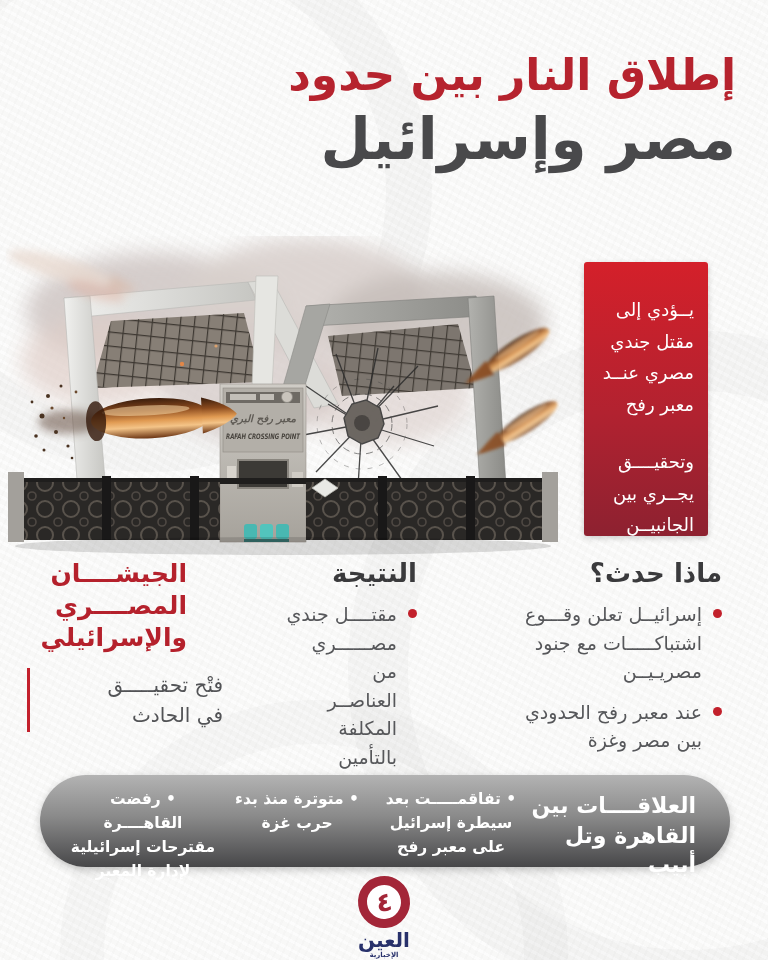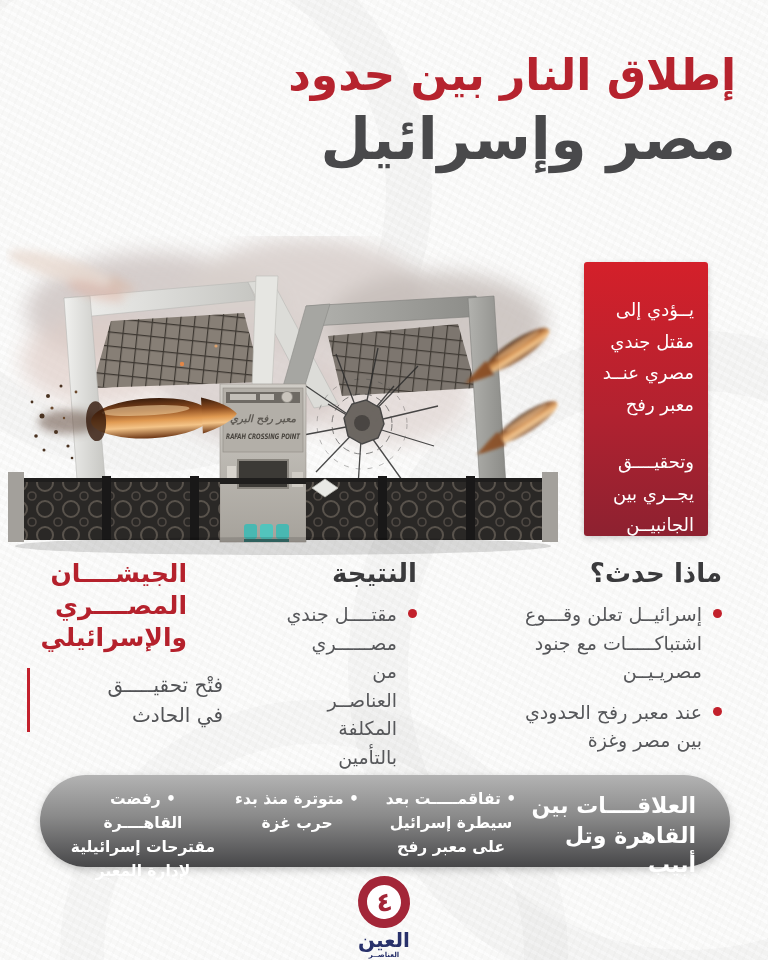--- a/index.html
+++ b/index.html
@@ -309,17 +309,17 @@
 مقترحات إسرائيلية
 لإدارة المعبر</div>
   </div>
 
   <div class="footer">
     <div class="logo-col">
       <div class="logo-circle">
         <span>٤</span>
       </div>
       <div class="logo-word">العين</div>
-      <div class="logo-tag">العناصــر</div>
+      <div class="logo-tag">الإخبارية</div>
     </div>
   </div>
 
 </div>
 
 </body></html>

